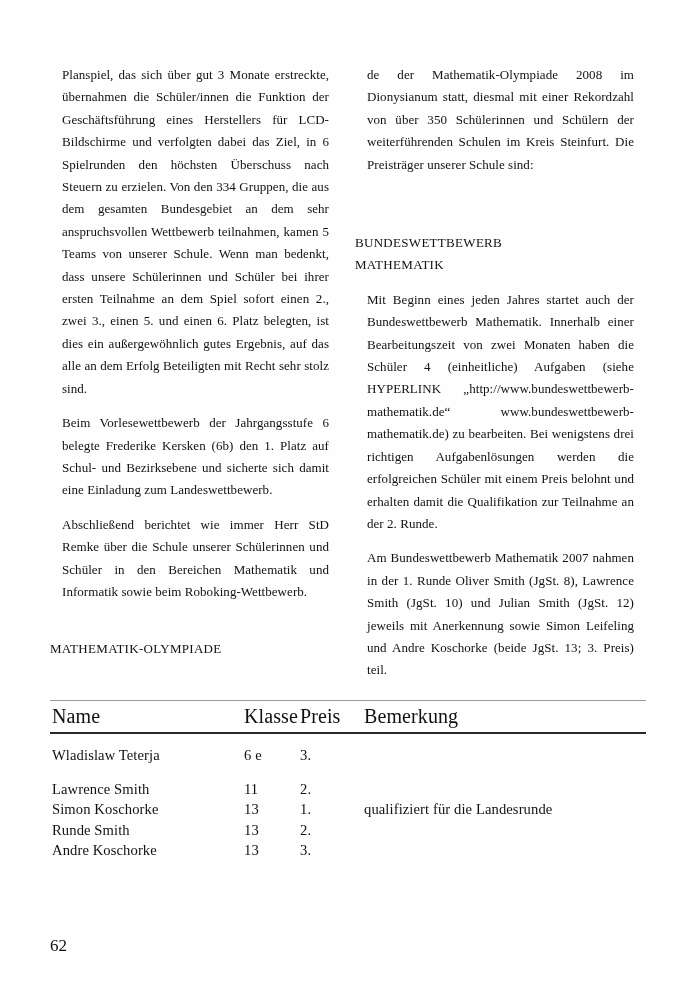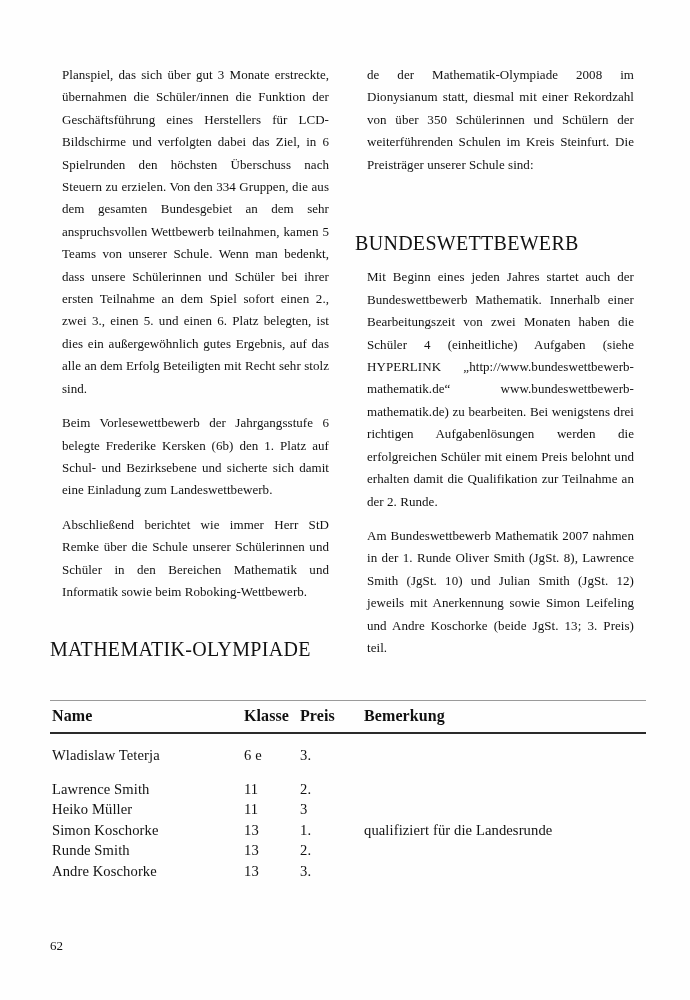--- a/index.html
+++ b/index.html
@@ -55,21 +55,21 @@
   }
   p.para + p.para {
     margin-top: 0;
   }
 
   .gap-sm { height: 22px; }
   .gap-md { height: 23px; }
 
   h2.section-head {
     margin: 0;
-    font-size: 20px;
+    font-size: 13px;
     line-height: 22.4px;
     font-weight: normal;
     letter-spacing: 0.3px;
     text-align: left;
   }
 
   
   .table-wrap {
     position: absolute;
     left: 50px;
@@ -86,24 +86,24 @@
     background: #2a2a2a;
     width: 100%;
   }
   table.scores {
     width: 100%;
     border-collapse: collapse;
     font-size: 14.6px;
     line-height: 20.4px;
   }
   table.scores th {
-    font-weight: bold;
+    font-weight: normal;
     text-align: left;
     padding: 5px 0 6px 0;
-    font-size: 16px;
+    font-size: 20px;
     letter-spacing: 0.1px;
   }
   table.scores td {
     text-align: left;
     padding: 0;
     vertical-align: top;
     font-family: "Liberation Serif", "DejaVu Serif", serif;
     letter-spacing: 0.1px;
   }
   .c-name   { width: 192px; padding-left: 2px !important; }
@@ -117,21 +117,21 @@
 
   .bem-line2 {
     display: block;
   }
 
   
   .folio {
     position: absolute;
     left: 50px;
     top: 936px;
-    font-size: 13px;
+    font-size: 17px;
     line-height: 20px;
   }
 </style>
 </head>
 <body>
 
 <div class="page">
 
   <div class="columns">
 
@@ -154,20 +154,21 @@
     <div class="col">
 
       <p class="para">de der Mathematik-Olympiade 2008 im Dionysianum statt, diesmal mit einer Rekordzahl von über 350 Schülerinnen und Schülern der weiterführenden Schulen im Kreis Steinfurt. Die Preisträger unserer Schule sind:</p>
 
       <div class="gap-sm"></div>
 
 
       <div class="gap-sm"></div>
 
       <h2 class="section-head">BUNDESWETTBEWERB</h2>
+      <h2 class="section-head">MATHEMATIK</h2>
 
       <p class="para">Mit Beginn eines jeden Jahres startet auch der Bundeswettbewerb Mathematik. Innerhalb einer Bearbeitungszeit von zwei Monaten haben die Schüler 4 (einheitliche) Aufgaben (siehe   HYPERLINK „http://www.bundeswettbewerb-mathematik.de“ www.bundeswettbewerb-mathematik.de) zu bearbeiten. Bei wenigstens drei richtigen Aufgabenlösungen werden die erfolgreichen Schüler mit einem Preis belohnt und erhalten damit die Qualifikation zur Teilnahme an der 2. Runde.</p>
 
       <p class="para">Am Bundeswettbewerb Mathematik 2007 nahmen in der 1. Runde Oliver Smith (JgSt. 8), Lawrence Smith (JgSt. 10) und Julian Smith (JgSt. 12) jeweils mit Anerkennung sowie Simon Leifeling und Andre Koschorke (beide JgSt. 13; 3. Preis) teil.</p>
     </div>
   </div>
 
   <div class="table-wrap">
     <div class="rule-top"></div>
 
@@ -208,26 +209,20 @@
           <td class="c-bem"></td>
         </tr>
 
         <tr>
           <td class="c-name">Lawrence Smith</td>
           <td class="c-klasse">11</td>
           <td class="c-preis">2.</td>
           <td class="c-bem"></td>
         </tr>
 
-        <tr>
-          <td class="c-name">Heiko Müller</td>
-          <td class="c-klasse">11</td>
-          <td class="c-preis">3</td>
-          <td class="c-bem"></td>
-        </tr>
 
         <tr>
           <td class="c-name">Simon Koschorke</td>
           <td class="c-klasse">13</td>
           <td class="c-preis">1.</td>
           <td class="c-bem">qualifiziert für die Landesrunde</td>
         </tr>
 
         <tr>
           <td class="c-name">Runde Smith</td>

